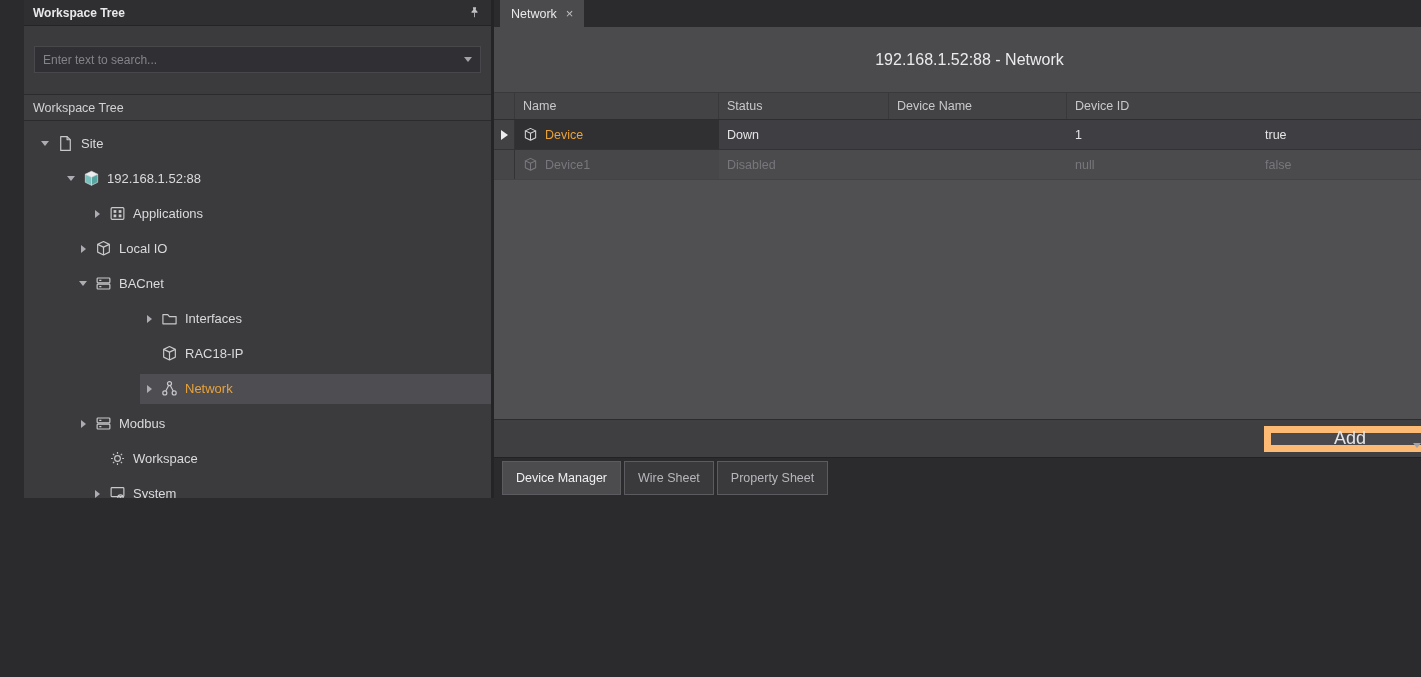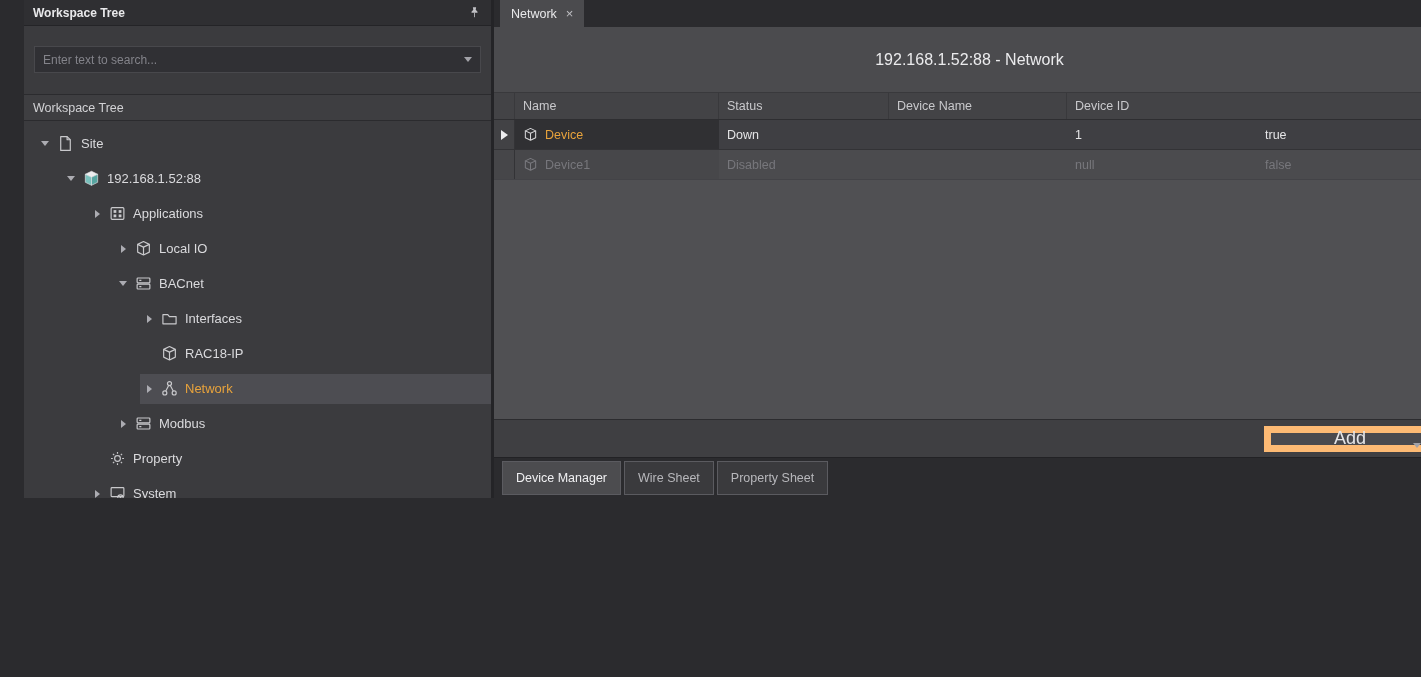--- a/index.html
+++ b/index.html
@@ -61,21 +61,21 @@
     display: flex; align-items: center;
     padding: 0 9px;
     color: #D2D2D5; font-size: 12.5px;
   }
 
   .tree { flex: 1; padding-top: 5px; overflow: hidden; }
   .trow { height: 35px; display: flex; align-items: center; cursor: default; }
   .lvl0 { padding-left: 12px; }
   .lvl1 { padding-left: 38px; }
   .lvl2 { padding-left: 64px; }
-  .lvl3 { padding-left: 90px; }
+  .lvl3 { padding-left: 50px; }
   .lvl4 { padding-left: 116px; }
   .trow-inner { display: flex; align-items: center; flex: 1; height: 30px; padding-right: 8px; }
   .trow.selected .trow-inner { background: #4D4D52; }
   .trow.selected .tlabel { color: #E8A33C; }
   .arrow { width: 18px; flex-shrink: 0; display: flex; align-items: center; justify-content: center; cursor: pointer; }
   .arrow.col::before {
     content: ""; width: 0; height: 0;
     border-top: 4px solid transparent; border-bottom: 4px solid transparent;
     border-left: 5px solid #ACACB2;
   }
@@ -385,21 +385,21 @@
       </div>
 
       <div class="trow lvl2">
         <div class="trow-inner">
           <span class="arrow"></span>
           <span class="ticon">
               <svg viewBox="0 0 16 16">
                 <use href="#i-gear"></use>
               </svg>
             </span>
-          <span class="tlabel">Property</span>
+          <span class="tlabel">Workspace</span>
         </div>
       </div>
 
       <div class="trow lvl2">
         <div class="trow-inner">
           <span class="arrow col"></span>
           <span class="ticon">
               <svg viewBox="0 0 16 16">
                 <use href="#i-sys"></use>
               </svg>

